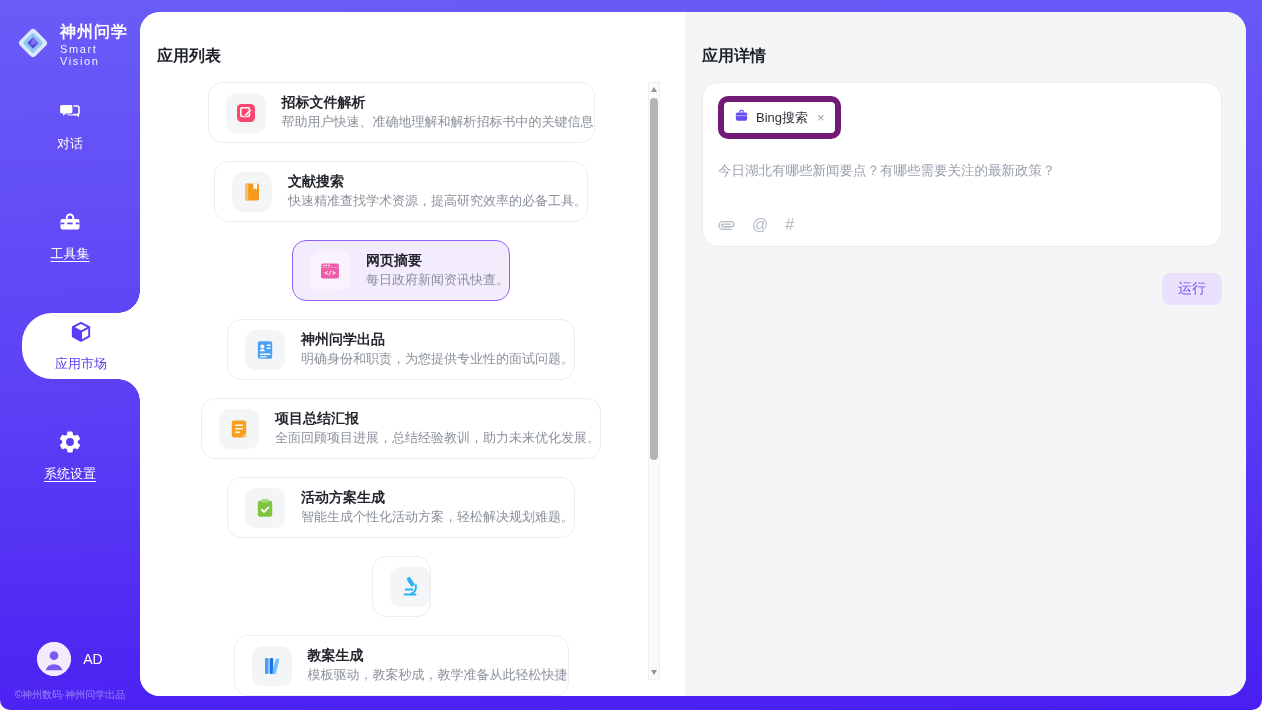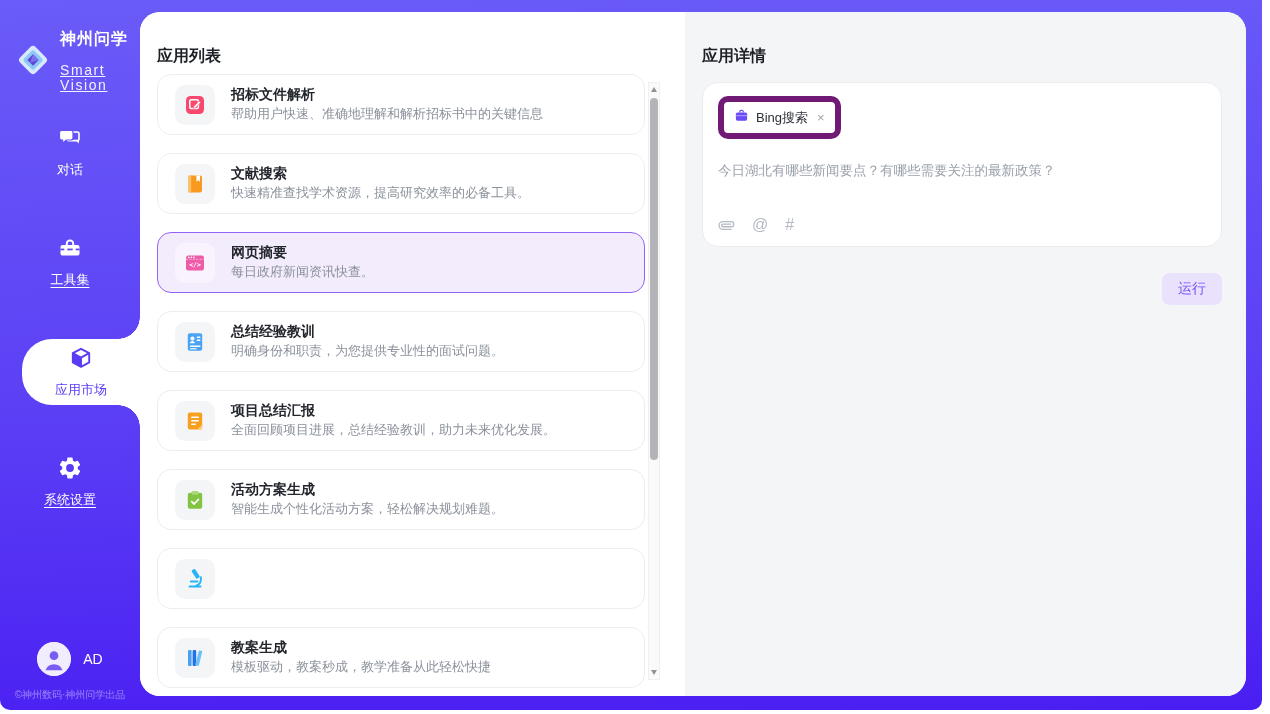--- a/index.html
+++ b/index.html
@@ -2,42 +2,42 @@
 <html><head>
 <meta charset="utf-8">
 <style>
   html,body{margin:0;padding:0;background:#ffffff;font-family:"Liberation Sans","DejaVu Sans",sans-serif;}
   body{width:1270px;height:714px;overflow:hidden;position:relative;}
   .app{position:absolute;left:0;top:0;width:1262px;height:710px;
        background:linear-gradient(178deg,#6a5cf8 0%,#5b3ff5 55%,#4a1ef2 100%);
        border-radius:0 0 10px 10px;}
   
   .sidebar{position:absolute;left:0;top:0;width:140px;height:710px;color:#fff;}
-  .logo{display:flex;align-items:center;gap:8px;padding:30px 0 0 14px;}
+  .logo{display:flex;align-items:center;gap:8px;padding:23px 0 0 14px;}
   .logo-text{display:flex;flex-direction:column;line-height:1.1;}
   .logo-title{font-size:16px;font-weight:700;letter-spacing:1px;}
-  .logo-sub{font-size:14px;letter-spacing:1.6px;margin-top:15px;opacity:.92;text-decoration:underline;}
+  .logo-sub{font-size:11px;letter-spacing:1.6px;margin-top:2px;opacity:.92;}
   .nav{margin-top:26px;display:flex;flex-direction:column;gap:44px;}
   .nav-item{height:66px;display:flex;flex-direction:column;align-items:center;justify-content:center;gap:6px;cursor:pointer;}
   .nav-label{font-size:13px;}
   .nav-item.u .nav-label{text-decoration:underline;text-underline-offset:3px;}
   .nav-item.active{position:relative;background:#fff;margin-left:22px;border-radius:30px 0 0 30px;color:#5b3cf5;}
   .nav-item.active::before,.nav-item.active::after{content:"";position:absolute;right:0;width:22px;height:22px;}
   .nav-item.active::before{top:-22px;background:radial-gradient(circle at 0 0,rgba(255,255,255,0) 21.5px,#fff 22px);}
   .nav-item.active::after{bottom:-22px;background:radial-gradient(circle at 0 100%,rgba(255,255,255,0) 21.5px,#fff 22px);}
   .user{position:absolute;left:0;bottom:34px;width:140px;display:flex;align-items:center;justify-content:center;gap:12px;}
   .avatar{width:34px;height:34px;border-radius:50%;overflow:hidden;background:#f1ecfe;}
   .user-label{font-size:14px;color:#fff;}
   .copyright{position:absolute;left:0;bottom:8px;width:140px;text-align:center;font-size:10px;color:rgba(255,255,255,.42);white-space:nowrap;}
   
   .content{position:absolute;left:140px;top:12px;width:1106px;height:684px;border-radius:20px;overflow:hidden;display:flex;background:#f4f5f7;}
   
   .list-panel{width:545px;background:#fff;position:relative;box-sizing:border-box;padding:34px 40px 0 17px;}
   .panel-title{font-size:16px;font-weight:700;color:#1d2127;height:22px;}
-  .app-list{margin-top:6px;display:flex;flex-direction:column;gap:18px;}
+  .app-list{margin-top:14px;display:flex;flex-direction:column;gap:18px;align-items:center;}
   .app-card{height:61px;border:1px solid #ededf1;border-radius:14px;background:#fff;display:flex;align-items:center;padding-left:17px;gap:16px;cursor:pointer;box-sizing:border-box;flex:none;}
   .app-card.selected{background:#f3ecfc;border:1.5px solid #9164f6;}
   .icon-tile{width:40px;height:40px;border-radius:10px;background:#f4f5f7;display:flex;align-items:center;justify-content:center;flex:none;}
   .app-card.selected .icon-tile{background:#f8f3fd;}
   .card-text{display:flex;flex-direction:column;gap:4px;}
   .card-name{font-size:14px;font-weight:700;color:#23262c;line-height:1.1;}
   .card-desc{font-size:13px;color:#8b919b;line-height:1.2;}
   
   .scrollbar{position:absolute;left:508px;top:70px;width:12px;height:598px;background:#fafafb;border:1px solid #f0f0f3;box-sizing:border-box;}
   .sb-btn{position:absolute;left:0;width:10px;height:13px;display:flex;align-items:center;justify-content:center;cursor:pointer;}
@@ -198,21 +198,21 @@
               <rect x="4.8" y="3.2" width="14.4" height="17.6" rx="2" fill="#4aa3f5"></rect>
               <circle cx="9.4" cy="8.4" r="2" fill="#fff"></circle>
               <path d="M6.8 13.3c.4-1.5 1.5-2.2 2.6-2.2s2.2.7 2.6 2.2z" fill="#fff"></path>
               <rect x="13.6" y="6.6" width="3.9" height="1.4" rx=".7" fill="#fff"></rect>
               <rect x="13.6" y="9.6" width="3.9" height="1.4" rx=".7" fill="#fff"></rect>
               <rect x="6.8" y="15.6" width="10.7" height="1.4" rx=".7" fill="#fff"></rect>
               <rect x="6.8" y="18" width="7" height="1.4" rx=".7" fill="#cfe6ff"></rect>
             </svg>
           </span>
           <span class="card-text">
-            <span class="card-name">总结经验教训</span>
+            <span class="card-name">神州问学出品</span>
             <span class="card-desc">明确身份和职责，为您提供专业性的面试问题。</span>
           </span>
         </div>
 
         <div class="app-card">
           <span class="icon-tile">
             <svg viewBox="0 0 24 24" width="24" height="24">
               <rect x="4.8" y="3.5" width="14.4" height="17" rx="2" fill="#f7a01f"></rect>
               <path d="M19.2 15.8v4.7h-4.7z" fill="#fbd08e"></path>
               <rect x="8" y="7.4" width="8" height="1.5" rx=".75" fill="#fff"></rect>

